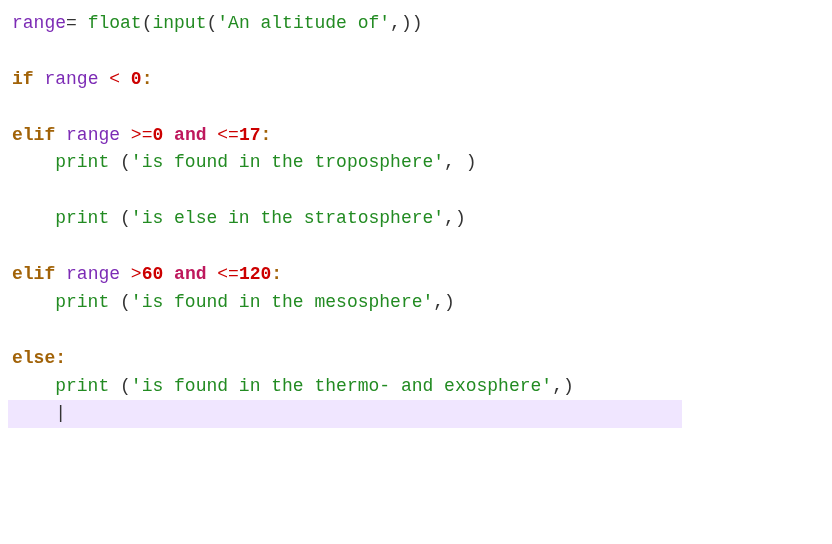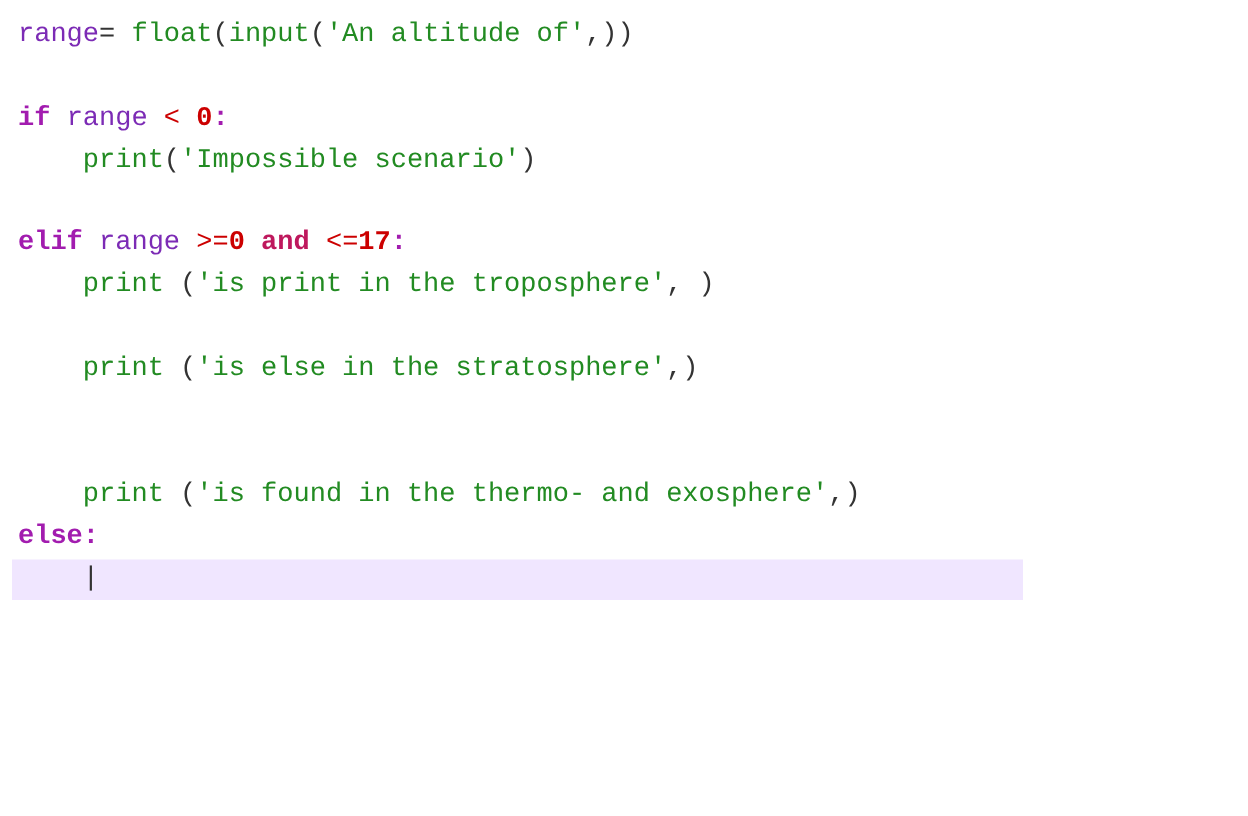--- a/index.html
+++ b/index.html
@@ -32,40 +32,41 @@
     }
 
     .code-line.highlighted {
       background-color: #f0e6ff;
     }
 
     .empty-line {
       display: block;
       height: 1.55em;
     }                         
-    .kw-blue   { color: #a21caf; font-weight: bold; }      
+    .kw-blue   { color: #a16207; font-weight: bold; }      
     .kw-red    { color: #cc0000; }                         
     .str-green { color: #228b22; }                         
     .num       { color: #cc0000; font-weight: bold; }
     .and-kw    { color: #be185d; font-weight: bold; }      
     .var       { color: #7c2bb5; }                         
     .func      { color: #228b22; }                         
     .plain     { color: #333333; }
   </style>
 </head>
 <body>
 
 <div class="code-editor">
 <span class="code-line"><span class="var">range</span><span class="plain">= </span><span class="func">float</span><span class="plain">(</span><span class="func">input</span><span class="plain">(</span><span class="str-green">'An altitude of'</span><span class="plain">,))</span></span>
     <span class="empty-line"></span>
     <span class="code-line"><span class="kw-blue">if</span><span class="plain"> </span><span class="var">range</span><span class="kw-red"> &lt; </span><span class="num">0</span><span class="kw-blue">:</span></span>
-    <span class="code-line"><span class="plain">    </span><span class="func">print</span><span class="plain">(</span><span class="str-green">'Impossible scenario'</span><span class="plain">)</span></span>
     <span class="empty-line"></span>
     <span class="code-line"><span class="kw-blue">elif</span><span class="plain"> </span><span class="var">range</span><span class="kw-red"> &gt;=</span><span class="num">0</span><span class="plain"> </span><span class="and-kw">and</span><span class="kw-red"> &lt;=</span><span class="num">17</span><span class="kw-blue">:</span></span>
-    <span class="code-line"><span class="plain">    </span><span class="func">print</span><span class="plain"> (</span><span class="str-green">'is print in the troposphere'</span><span class="plain">, )</span></span>
+    <span class="code-line"><span class="plain">    </span><span class="func">print</span><span class="plain"> (</span><span class="str-green">'is found in the troposphere'</span><span class="plain">, )</span></span>
     <span class="empty-line"></span>
     <span class="code-line"><span class="plain">    </span><span class="func">print</span><span class="plain"> (</span><span class="str-green">'is else in the stratosphere'</span><span class="plain">,)</span></span>
     <span class="empty-line"></span>
+    <span class="code-line"><span class="kw-blue">elif</span><span class="plain"> </span><span class="var">range</span><span class="kw-red"> &gt;</span><span class="num">60</span><span class="plain"> </span><span class="and-kw">and</span><span class="kw-red"> &lt;=</span><span class="num">120</span><span class="kw-blue">:</span></span>
+    <span class="code-line"><span class="plain">    </span><span class="func">print</span><span class="plain"> (</span><span class="str-green">'is found in the mesosphere'</span><span class="plain">,)</span></span>
     <span class="empty-line"></span>
+    <span class="code-line"><span class="kw-blue">else</span><span class="kw-blue">:</span></span>
     <span class="code-line"><span class="plain">    </span><span class="func">print</span><span class="plain"> (</span><span class="str-green">'is found in the thermo- and exosphere'</span><span class="plain">,)</span></span>
-    <span class="code-line"><span class="kw-blue">else</span><span class="kw-blue">:</span></span>
     <span class="code-line highlighted"><span class="plain">    </span><span class="plain">|</span></span>
   </div>
 
 </body></html>

